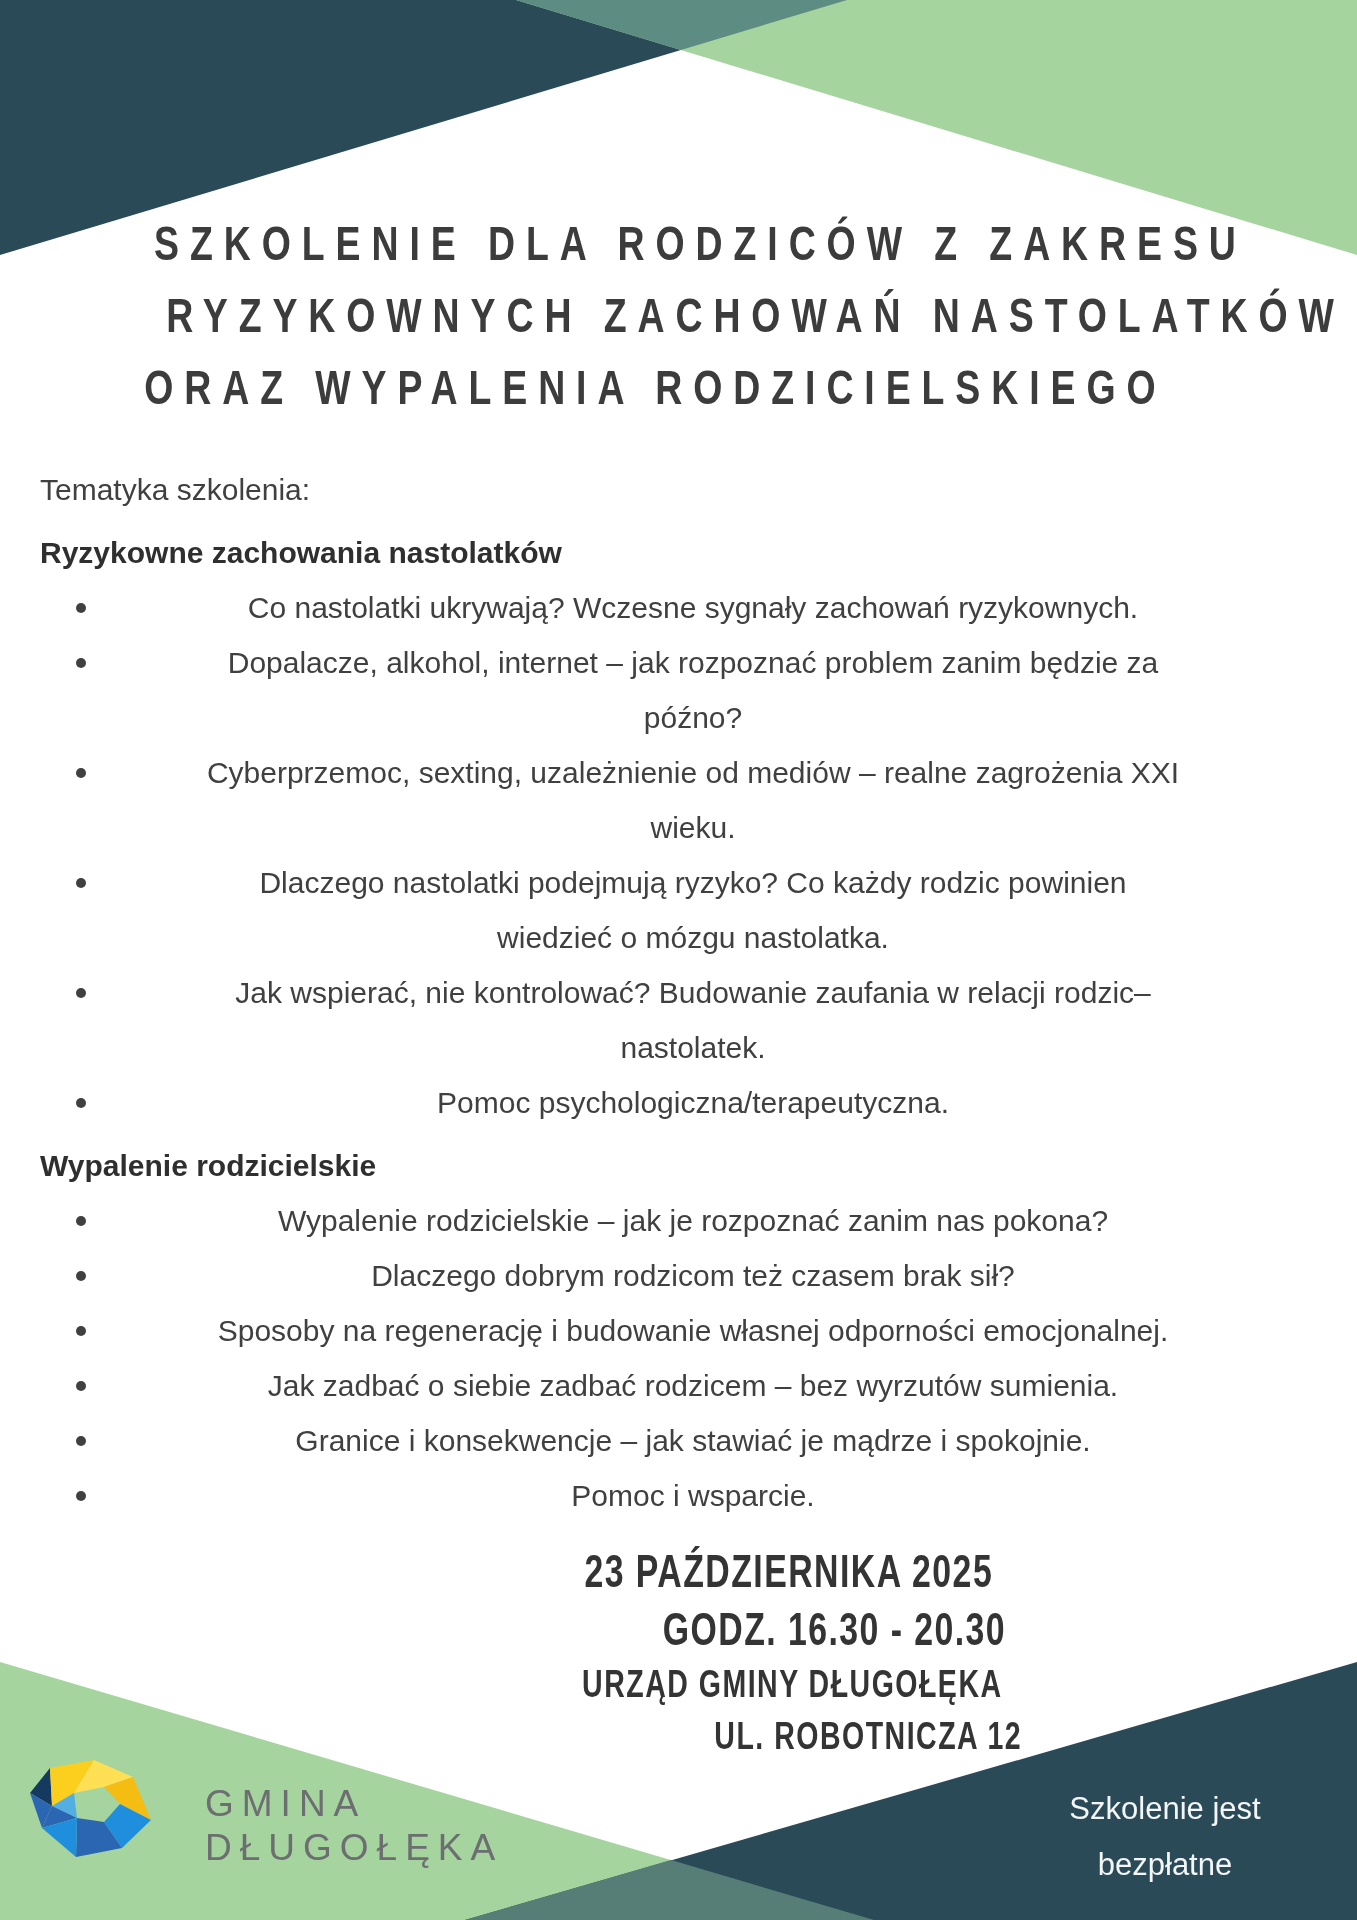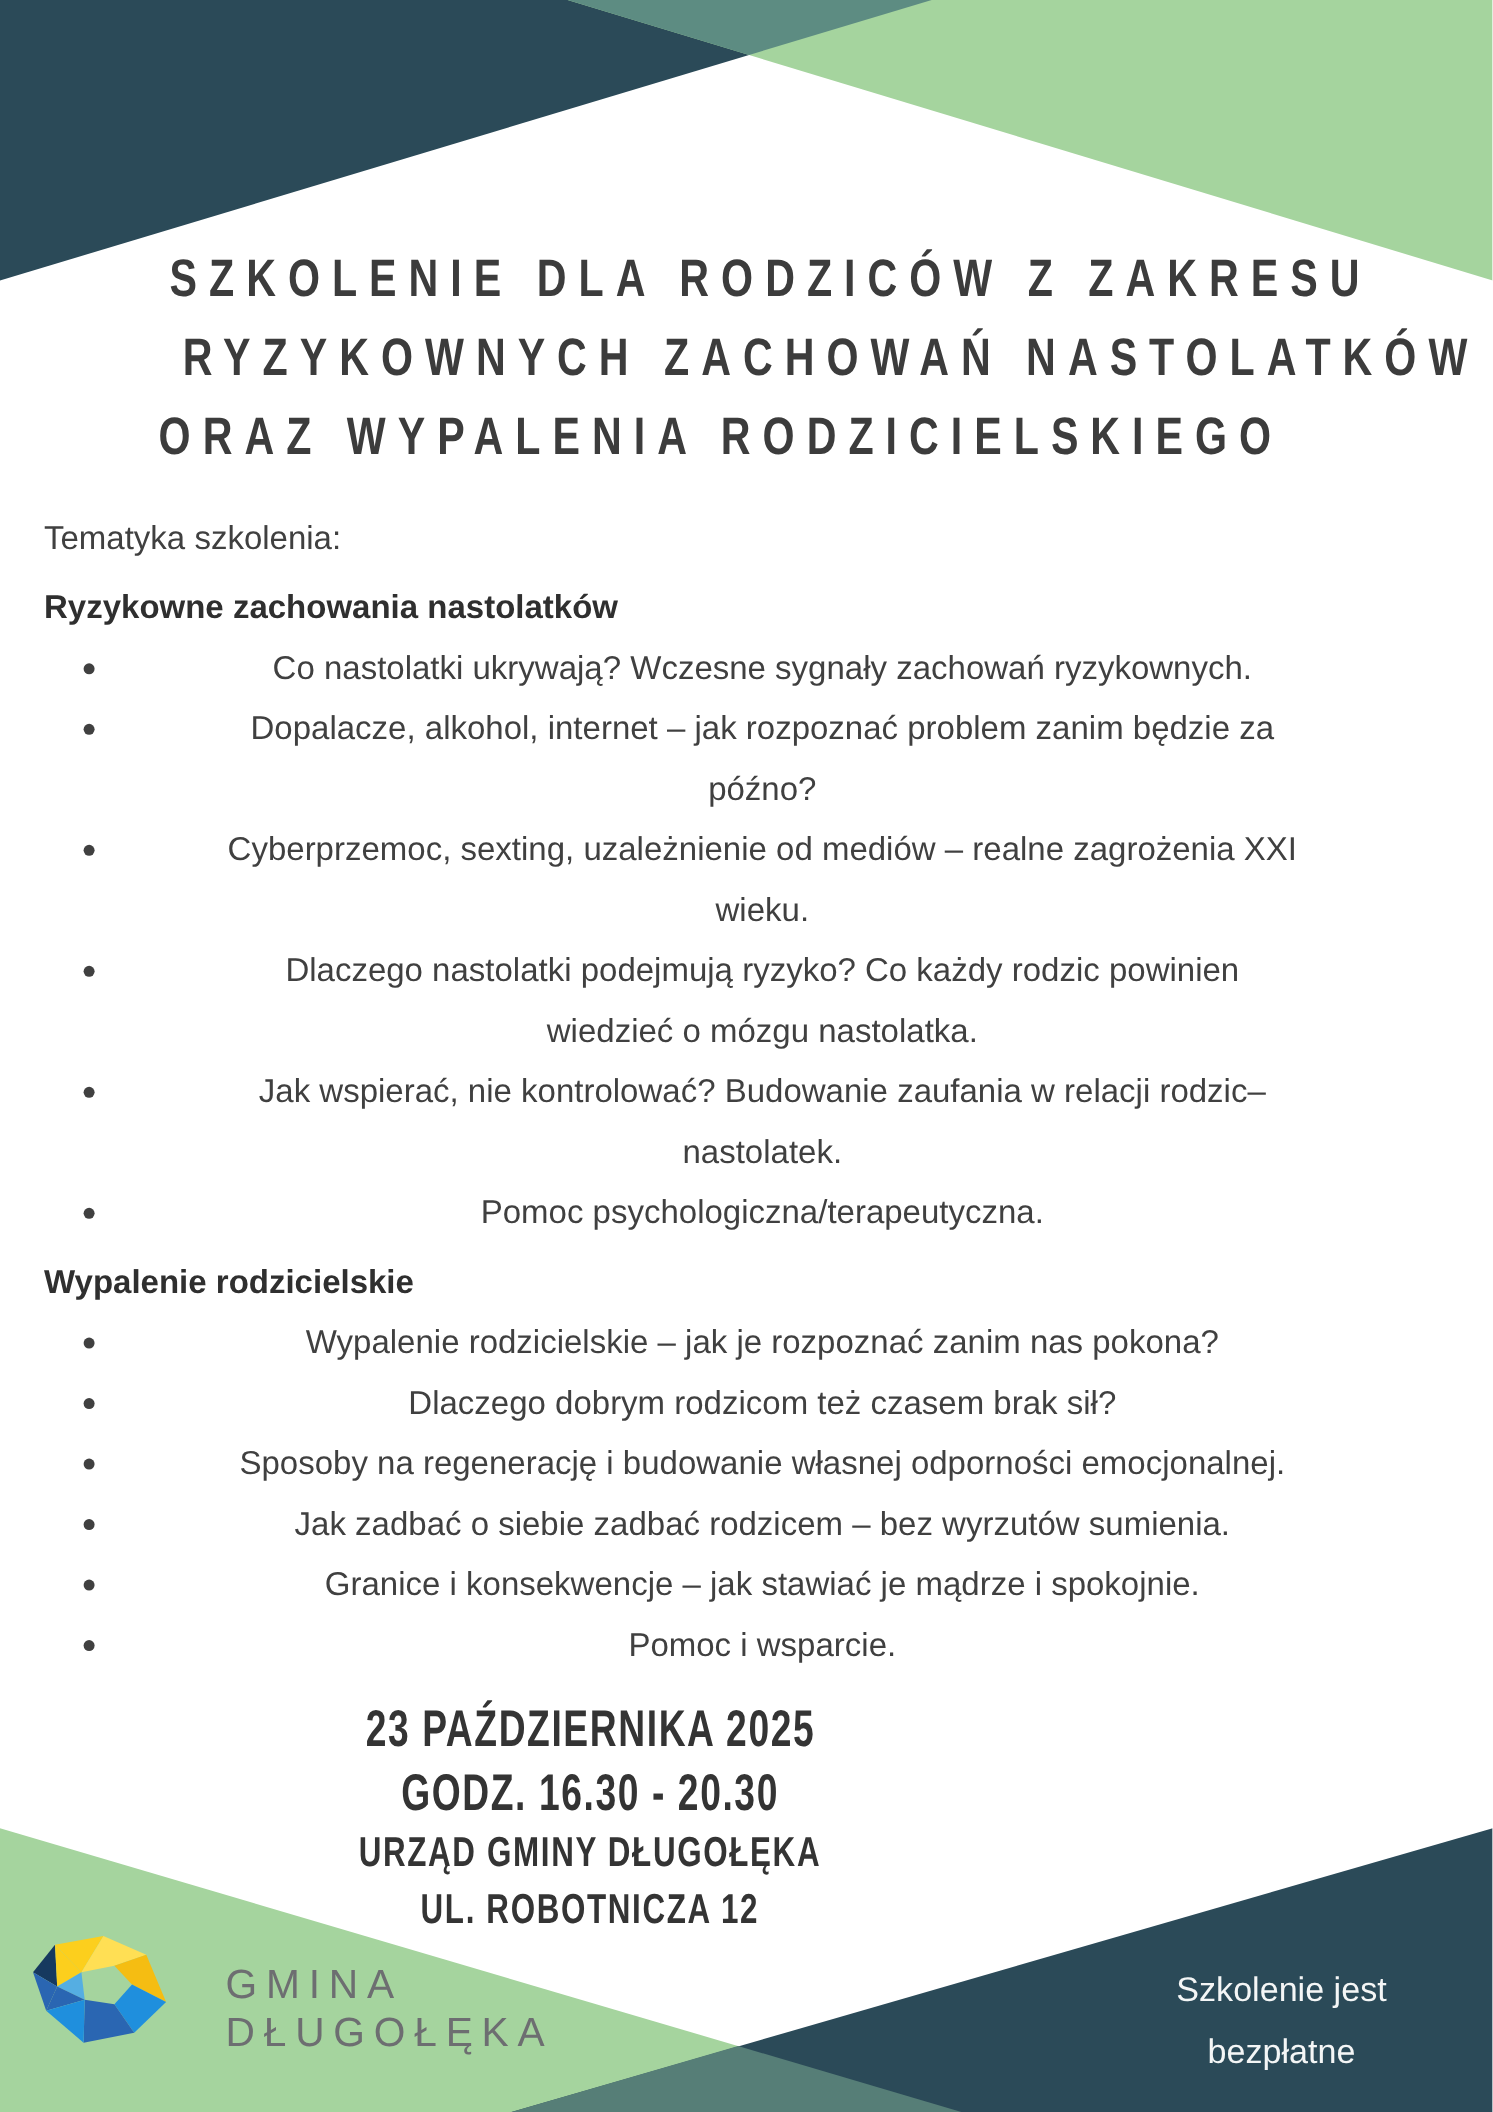--- a/index.html
+++ b/index.html
@@ -8,42 +8,42 @@
     width:1357px;height:1920px;
     margin:0 auto;
     background:#ffffff;
     overflow:hidden;
     font-family:"Liberation Sans", sans-serif;
   }
   .decor{position:absolute;left:0;top:0;width:1357px;height:1920px;pointer-events:none;}
 
   
   .title{
-    position:absolute;left:0;top:218px;width:1168px;
+    position:absolute;left:0;top:208px;width:1168px;
     color:var(--title_text);
   }
   .title-line{line-height:72px;font-size:48px;font-weight:700;}
   .cond{display:inline-block;transform:scaleX(0.78);transform-origin:center;letter-spacing:14px;white-space:nowrap;}
 
   
   .body{
     position:absolute;left:40px;top:462px;width:1240px;
     color:var(--body_text);font-size:30px;line-height:55px;
   }
   .intro{font-weight:400;}
   .section-heading{font-weight:700;color:var(--heading_text);margin-top:8px;}
   ul.bullets{list-style:none;margin:0;padding:0;}
   ul.bullets li{position:relative;padding-left:66px;white-space:pre-line;text-align:center;}
   ul.bullets li::before{
     content:"";position:absolute;left:36px;top:23px;
     width:10px;height:10px;border-radius:50%;background:var(--body_text);
   }
 
   
-  .event{position:absolute;left:0;top:1542px;width:1073px;text-align:center;color:var(--event_text);}
+  .event{position:absolute;left:0;top:1542px;width:1073px;text-align:right;color:var(--event_text);}
   .event-date,.event-time{line-height:58px;font-size:47px;font-weight:700;}
   .event-date .cond2,.event-time .cond2{letter-spacing:2px;transform:scaleX(0.72);}
   .event-venue,.event-address{line-height:52px;font-size:38px;font-weight:700;}
   .event-venue .cond2,.event-address .cond2{letter-spacing:2px;transform:scaleX(0.75);}
   .cond2{display:inline-block;transform-origin:center;white-space:nowrap;}
 
   
   .logo{position:absolute;left:30px;top:1760px;}
   .org{
     position:absolute;left:205px;top:1782px;

